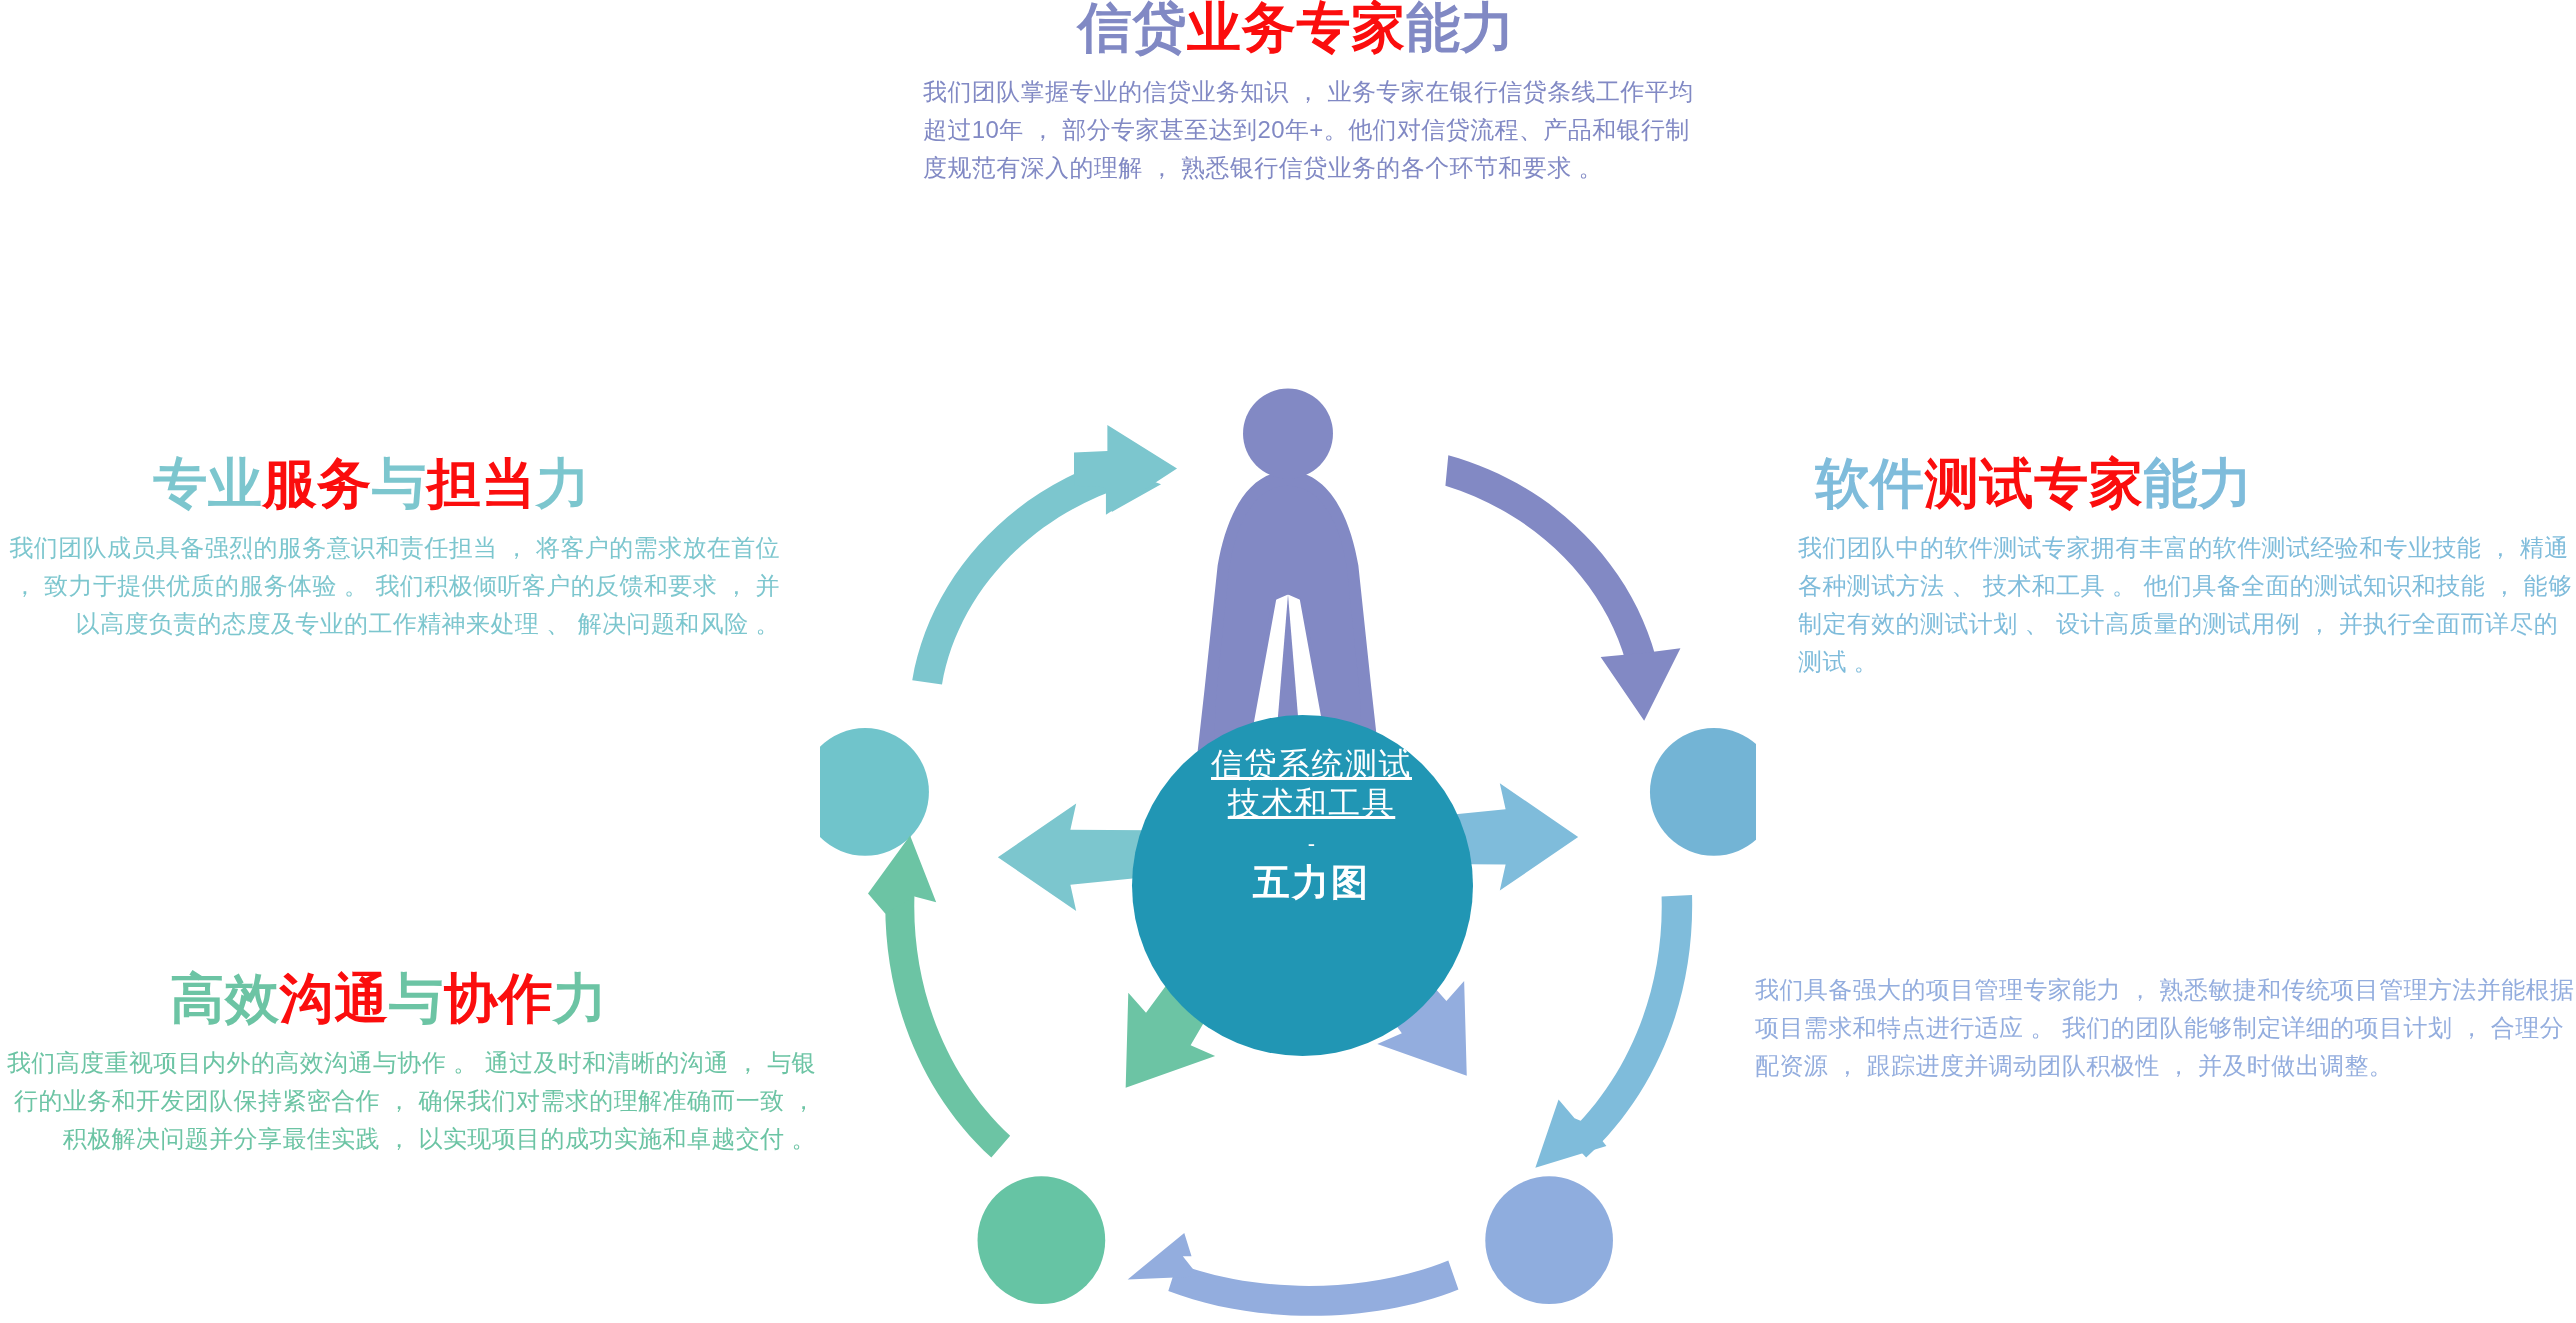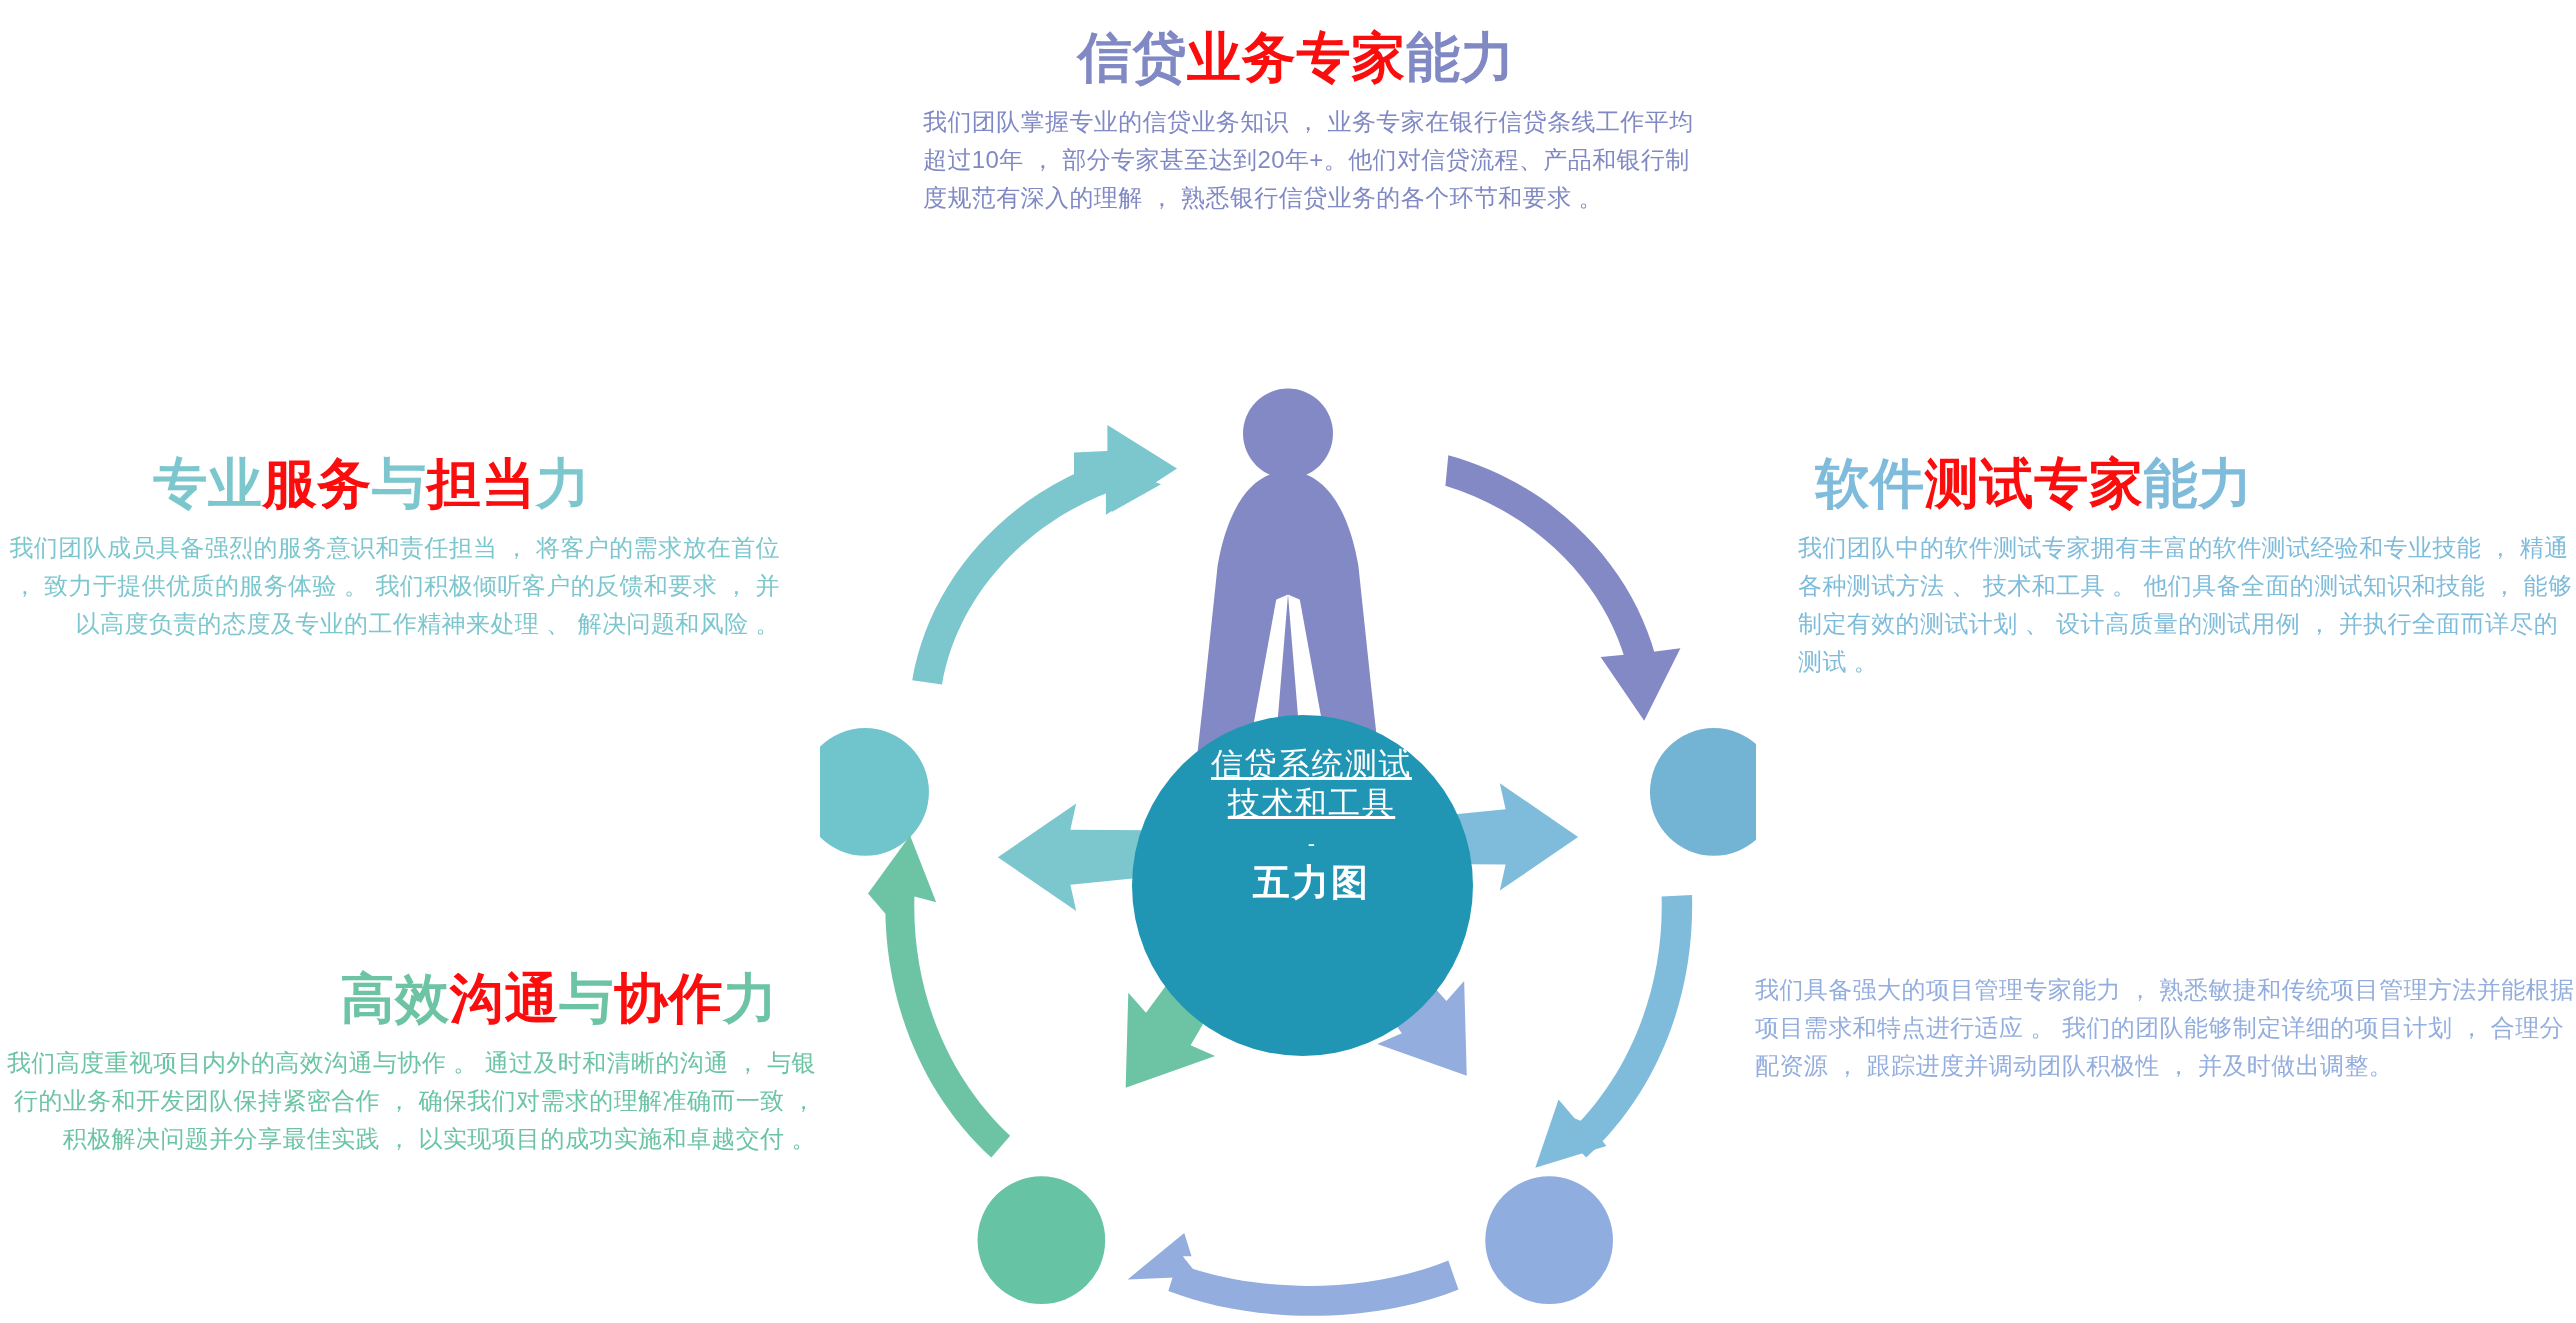--- a/index.html
+++ b/index.html
@@ -28,29 +28,29 @@
 
   .body-text {
     font-size: 24px;
     line-height: 1.58;
     margin: 0;
     letter-spacing: 0.4px;
   }
 
   
   #panel-credit        { left: 923px; top: 0px;    width: 791px; text-align: left; }
-  #panel-credit .heading { text-align: center; width: 747px; margin-top: 30px; }
+  #panel-credit .heading { text-align: center; width: 747px; }
 
   #panel-service       { left: 0px;    top: 456px;  width: 780px; text-align: right; }
   #panel-comm          { left: 0px;    top: 971px; width: 816px; text-align: right; }
   #panel-software      { left: 1798px; top: 456px;  width: 778px; text-align: left; }
   #panel-pm            { left: 1755px; top: 971px; width: 821px; text-align: left; }
 
   #panel-service .heading { text-align: center; padding-right: 49px; padding-left: 13px; }
-  #panel-comm .heading    { padding-right: 38px; }
+  #panel-comm .heading    { text-align: center; padding-right: 38px; }
   #panel-software .heading{ text-align: left; padding-left: 17.4px; }
   #panel-pm .heading      { text-align: center; padding-left: 10.2px; }
 
   
   .theme-purple  { color: #8189c4; }
   .theme-teal    { color: #7cc6ce; }
   .theme-green   { color: #6cc4a4; }
   .theme-skyblue { color: #7fbcdb; }
   .theme-corn    { color: #93adde; }
 

